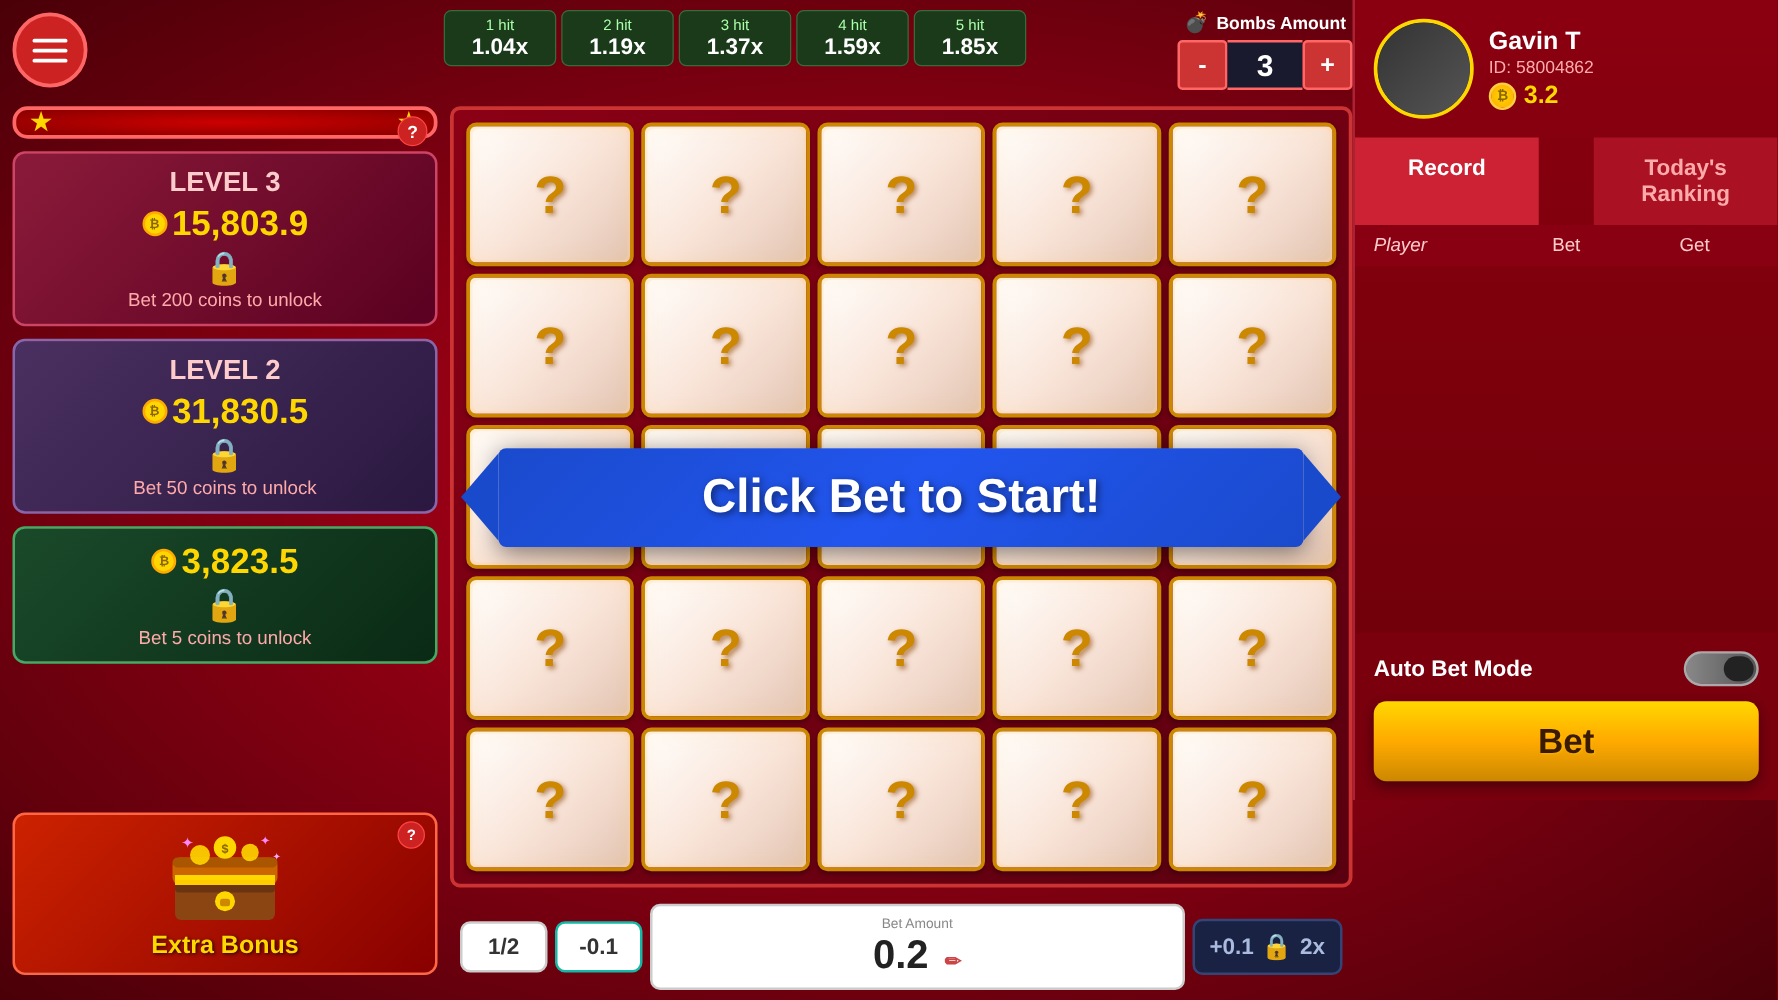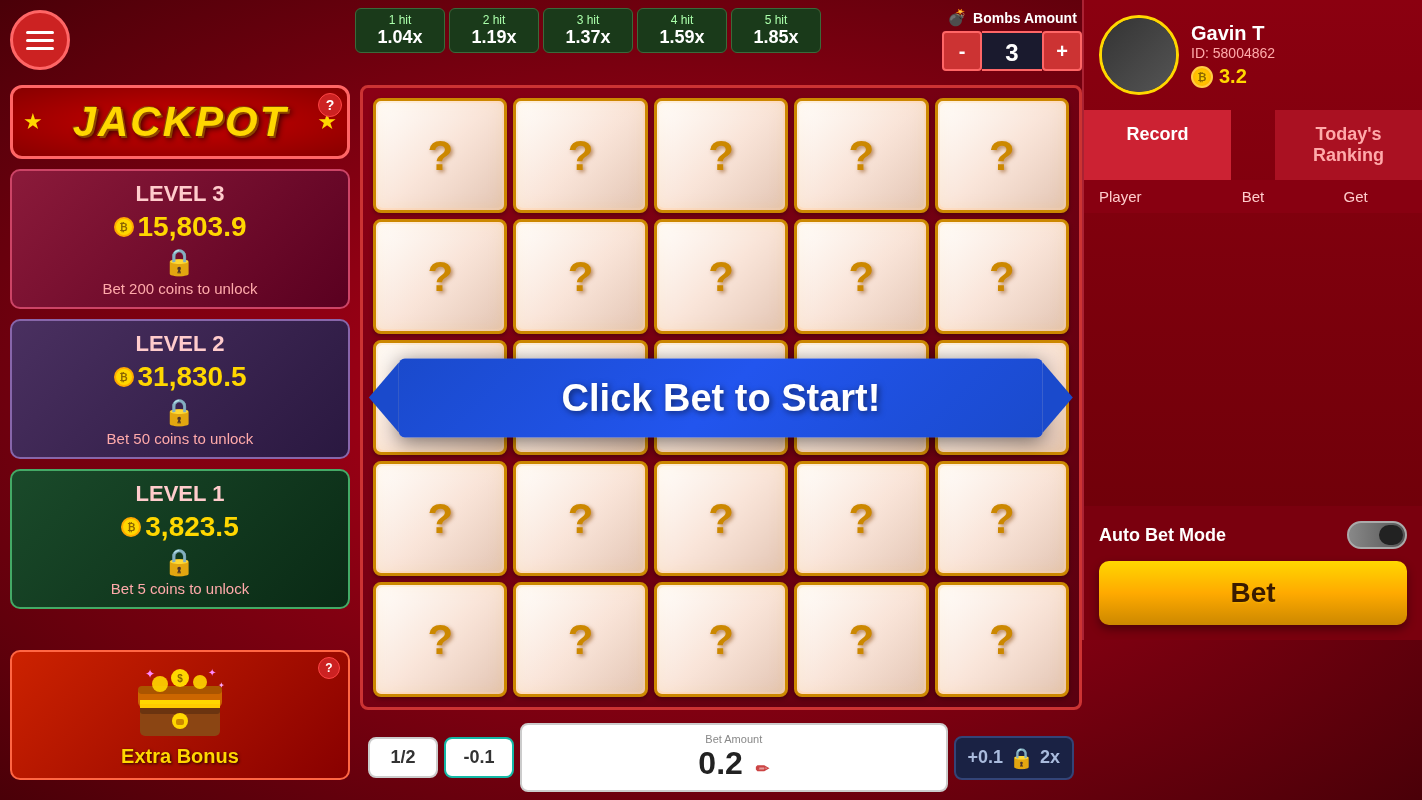--- a/index.html
+++ b/index.html
@@ -546,21 +546,21 @@
       display: flex;
       padding: 8px 15px;
       background: #880011;
     }
     .record-header {
       flex: 1;
       color: #ffcccc;
       font-size: 15px;
       text-align: center;
     }
-    .record-header:first-child { text-align: left; }
+    .record-header:first-child { text-align: left; font-style: italic; }
     .record-header:last-child { text-align: center; }
 
     .record-list {
       flex: 1;
       overflow: hidden;
     }
 
     
     .bottom-right {
       padding: 15px;
@@ -661,21 +661,20 @@
     <button class="bomb-btn">-</button>
     <div class="bomb-count">3</div>
     <button class="bomb-btn">+</button>
   </div>
 </div>
 
 <div class="left-panel">
 
   <div class="jackpot-header">
     <span class="jackpot-stars star-left">★</span>
-    <div class="jackpot-title">JACKPOT</div>
     <span class="jackpot-stars star-right">★</span>
     <div class="jackpot-question">?</div>
   </div>
 
   <div class="level-card level-card-3">
     <div class="level-title">LEVEL 3</div>
     <div class="level-amount">
       <span class="coin-icon-small">₿</span>
       <span>15,803.9</span>
     </div>
@@ -687,21 +686,20 @@
     <div class="level-title">LEVEL 2</div>
     <div class="level-amount">
       <span class="coin-icon-small">₿</span>
       <span>31,830.5</span>
     </div>
     <span class="lock-icon">🔒</span>
     <div class="level-unlock">Bet 50 coins to unlock</div>
   </div>
 
   <div class="level-card level-card-1">
-    <div class="level-title">LEVEL 1</div>
     <div class="level-amount">
       <span class="coin-icon-small">₿</span>
       <span>3,823.5</span>
     </div>
     <span class="lock-icon">🔒</span>
     <div class="level-unlock">Bet 5 coins to unlock</div>
   </div>
 
   <div class="extra-bonus">
     <div class="bonus-question">?</div>

